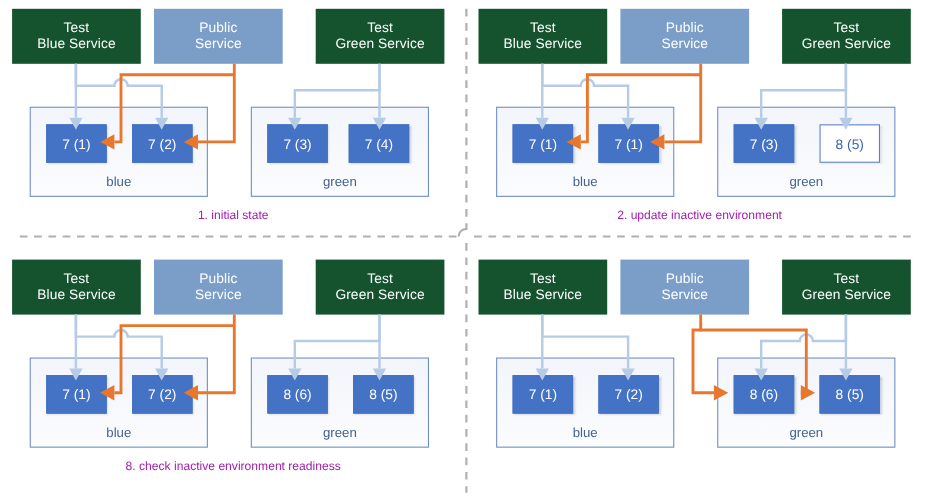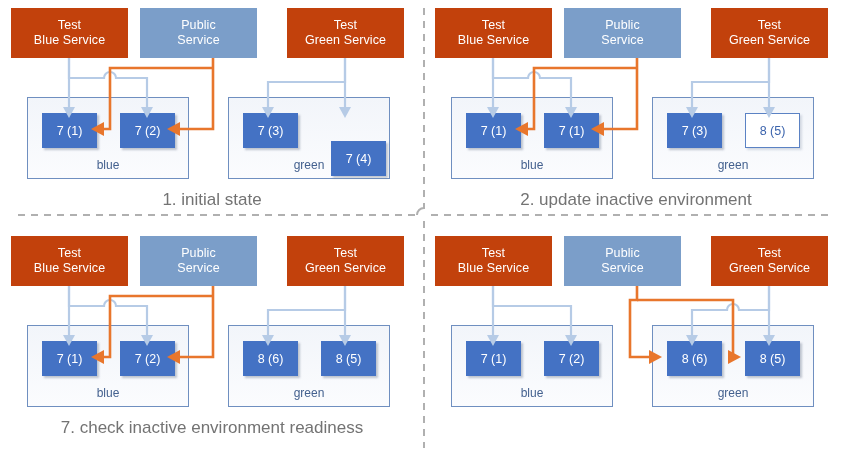--- a/index.html
+++ b/index.html
@@ -10,21 +10,21 @@
     overflow:hidden;
   }
   #stage{position:relative;width:848px;height:456px;}
   .panel{position:absolute;width:424px;height:228px;}
   .svc{
     position:absolute;
     display:flex;flex-direction:column;align-items:center;justify-content:center;
     color:#ffffff;font-size:12.5px;line-height:15px;text-align:center;
     letter-spacing:.1px;
   }
-  .svc.light{background:#c2410c;}
+  .svc.light{background:#14532d;}
   .svc.dark{background:#7b9ec9;}
   .env{
     position:absolute;
     background:linear-gradient(180deg,#f2f5fa 0%,#fbfcfe 100%);
     border:1px solid #6f8fc0;
   }
   .env-label{
     position:absolute;bottom:6px;left:0;right:0;text-align:center;
     color:#44618f;font-size:12px;
   }
@@ -34,21 +34,21 @@
     background:#4472c4;border:1px solid #4472c4;
     color:#ffffff;font-size:12.5px;
     box-shadow:1.5px 1.5px 2px rgba(120,130,150,.45);
   }
   .inst.pending{
     background:#ffffff;border:1px solid #5b82c4;color:#3c64ad;
     box-shadow:1.5px 1.5px 2px rgba(150,160,180,.35);
   }
   .caption{
     position:absolute;left:0;right:0;text-align:center;
-    color:#737373;font-size:17px;
+    color:#a21caf;font-size:11px;
   }
   svg.wires{position:absolute;left:0;top:0;width:424px;height:228px;overflow:visible;}
   .lb{stroke:#b6cbe6;stroke-width:2.2;fill:none;}
   .org{stroke:#e8762c;stroke-width:2.6;fill:none;stroke-linejoin:miter;}
   .divider{position:absolute;}
   .dash{stroke:#b0b0b0;stroke-width:2;stroke-dasharray:7 6;fill:none;}
 </style>
 </head>
 <body>
 
@@ -71,21 +71,21 @@
     <div class="env" style="left:27px;top:97px;width:160px;height:80px;">
       <div class="env-label">blue</div>
     </div>
     <div class="env" style="left:228px;top:97px;width:160px;height:80px;">
       <div class="env-label">green</div>
     </div>
 
     <div class="inst" style="left:42px;top:113px;width:53px;height:33px;">7 (1)</div>
     <div class="inst" style="left:120px;top:113px;width:53px;height:33px;">7 (2)</div>
     <div class="inst" style="left:243px;top:113px;width:53px;height:33px;">7 (3)</div>
-    <div class="inst" style="left:331px;top:113px;width:53px;height:33px;margin-top:28px;">7 (4)</div>
+    <div class="inst" style="left:317px;top:113px;width:53px;height:33px;">7 (4)</div>
 
     <svg class="wires">
 
       <path class="lb" d="M69,58 L69,107"></path>
       <polygon fill="#b6cbe6" points="63,107 75,107 69,118"></polygon>
 
       <path class="lb" d="M69,58 L69,78 L104,78 A6,6 0 0 1 116,78 L147,78 L147,107"></path>
       <polygon fill="#b6cbe6" points="141,107 153,107 147,118"></polygon>
 
       <path class="lb" d="M345,58 L345,107"></path>
@@ -182,21 +182,21 @@
       <path class="lb" d="M345,58 L345,107"></path>
       <polygon fill="#b6cbe6" points="339,107 351,107 345,118"></polygon>
       <path class="lb" d="M345,58 L345,82 L268,82 L268,107"></path>
       <polygon fill="#b6cbe6" points="262,107 274,107 268,118"></polygon>
       <path class="org" d="M213,58 L213,68 L213,129 L180,129"></path>
       <polygon fill="#e8762c" points="180,122 180,136 167,129"></polygon>
       <path class="org" d="M213,68 L110,68 L110,129 L104,129"></path>
       <polygon fill="#e8762c" points="104,122 104,136 91,129"></polygon>
     </svg>
 
-    <div class="caption" style="top:190px;">7. check inactive environment readiness</div>
+    <div class="caption" style="top:190px;">8. check inactive environment readiness</div>
   </div>
 
   <div class="panel" style="left:424px;top:228px;">
     <div class="svc light" style="left:11px;top:8px;width:117px;height:50px;">
       <span>Test</span>
       <span>Blue Service</span>
     </div>
     <div class="svc dark" style="left:140px;top:8px;width:117px;height:50px;">
       <span>Public</span>
       <span>Service</span>

